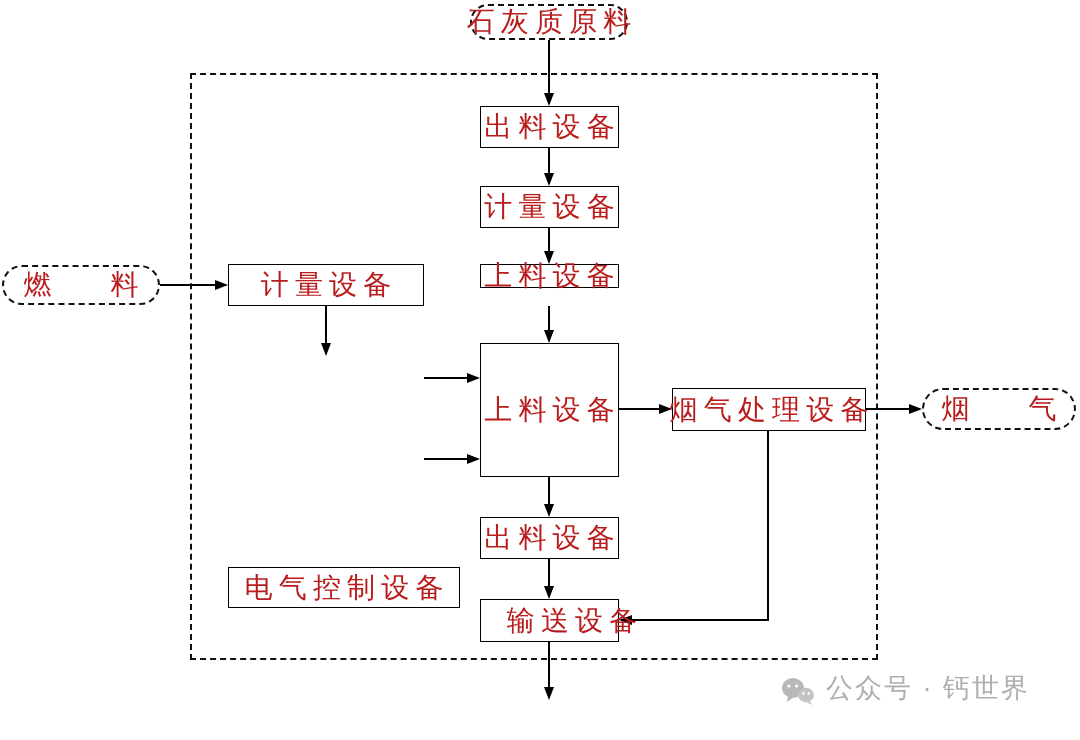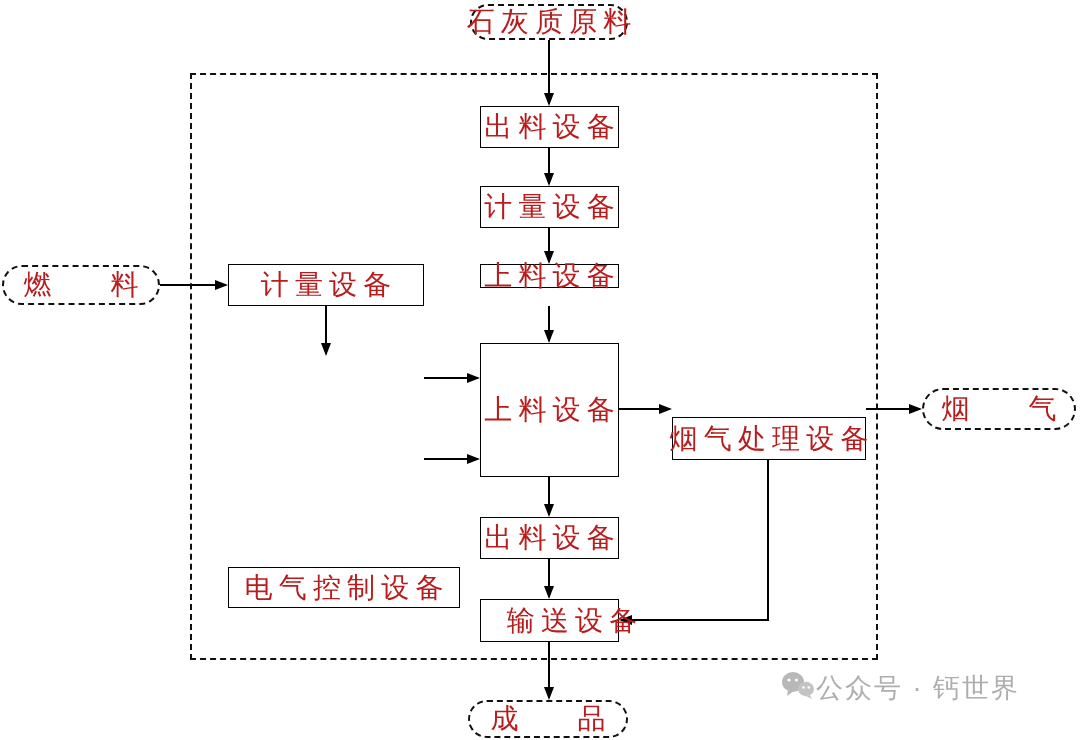--- a/index.html
+++ b/index.html
@@ -49,22 +49,22 @@
   svg.connectors line, svg.connectors polyline {
     stroke: #000;
     stroke-width: 2;
     fill: none;
   }
   svg.connectors polygon { fill: #000; stroke: none; }
   .watermark {
     position: absolute;
     left: 780px; top: 670px;
     display: flex;
-    align-items: flex-start;
-    gap: 0;
+    align-items: flex-end;
+    gap: 10px;
     color: #aeaeae;
   }
   .watermark .wm-text {
     font-size: 27px;
     letter-spacing: 2px;
     white-space: pre;
     font-family: "Liberation Sans", "DejaVu Sans", sans-serif;
   }
 </style>
 </head>
@@ -114,23 +114,20 @@
   </div>
 
   <div class="terminal" style="left:2px; top:265px; width:158px; height:40px; border-radius:20px;">
     <span class="label">燃    料</span>
   </div>
 
   <div class="terminal" style="left:922px; top:388px; width:154px; height:42px; border-radius:21px;">
     <span class="label">烟    气</span>
   </div>
 
-  <div class="terminal" style="left:468px; top:700px; width:160px; height:38px; border-radius:19px;">
-    <span class="label">成    品</span>
-  </div>
 
   <div class="node" style="left:480px; top:106px; width:139px; height:42px;">
     <span class="label">出料设备</span>
   </div>
 
   <div class="node" style="left:480px; top:186px; width:139px; height:42px;">
     <span class="label">计量设备</span>
   </div>
 
   <div class="node" style="left:480px; top:264px; width:139px; height:24px;">
@@ -152,21 +149,21 @@
   <div class="node" style="left:228px; top:264px; width:196px; height:42px;">
     <span class="label">计量设备</span>
   </div>
 
 
 
   <div class="node" style="left:228px; top:567px; width:232px; height:41px;">
     <span class="label">电气控制设备</span>
   </div>
 
-  <div class="node" style="left:672px; top:388px; width:194px; height:43px;margin-top:29px;">
+  <div class="node" style="left:672px; top:388px; width:194px; height:43px;">
     <span class="label">烟气处理设备</span>
   </div>
 
   <div class="watermark">
     <span style="display:inline-flex;">
       <svg width="36" height="30" viewBox="0 0 36 30">
         <ellipse cx="13" cy="12" rx="11" ry="10" fill="#b8b8b8"></ellipse>
         <polygon points="8,20 7,26 14,21" fill="#b8b8b8"></polygon>
         <circle cx="9" cy="10" r="1.6" fill="#ffffff"></circle>
         <circle cx="16.5" cy="10" r="1.6" fill="#ffffff"></circle>

